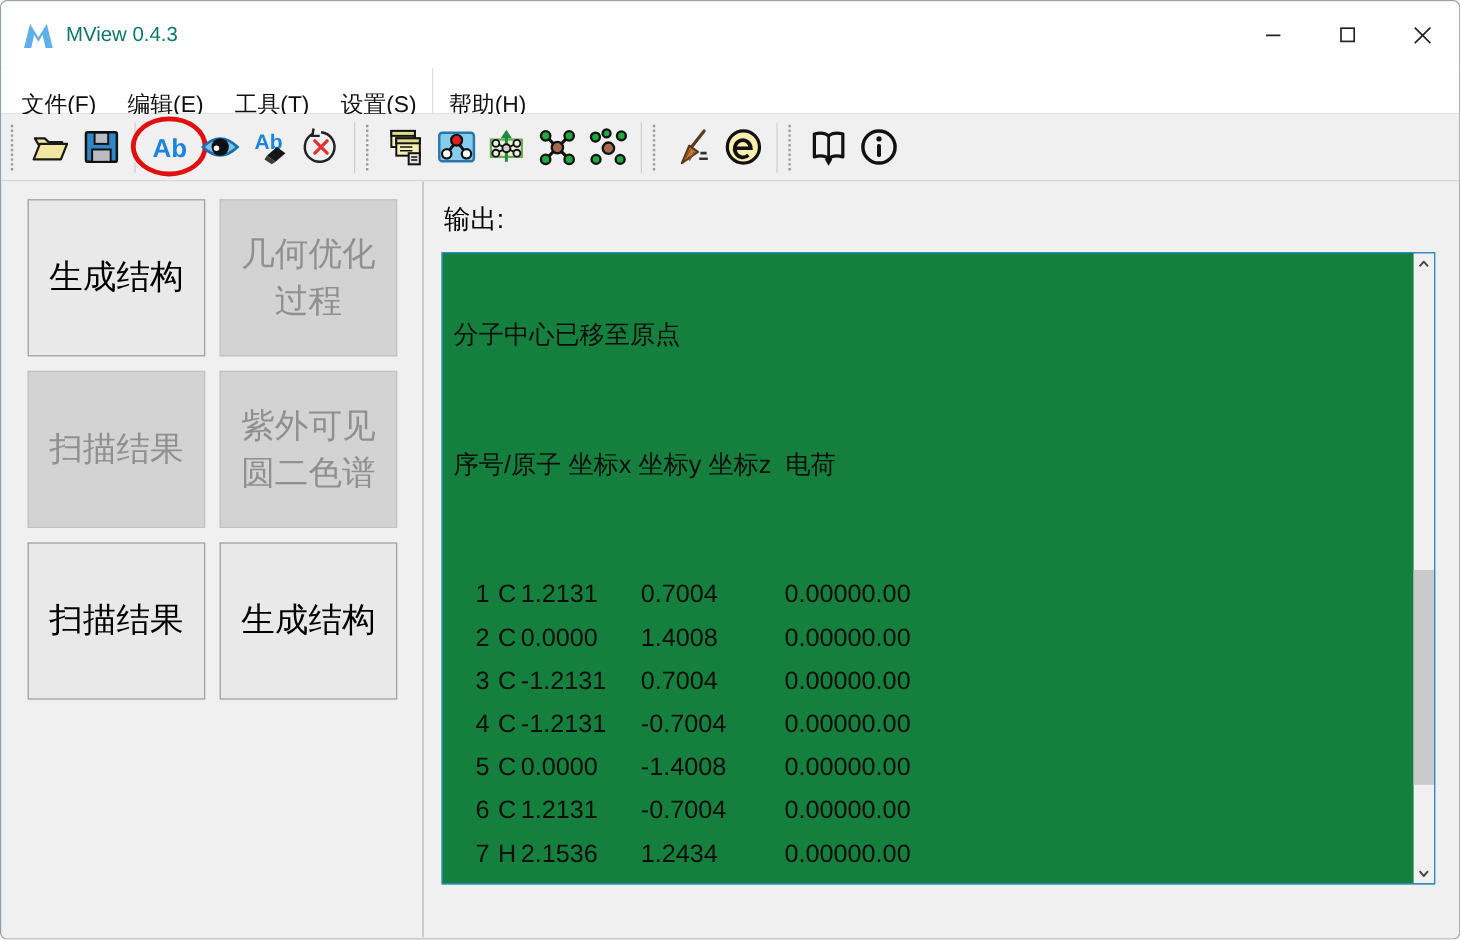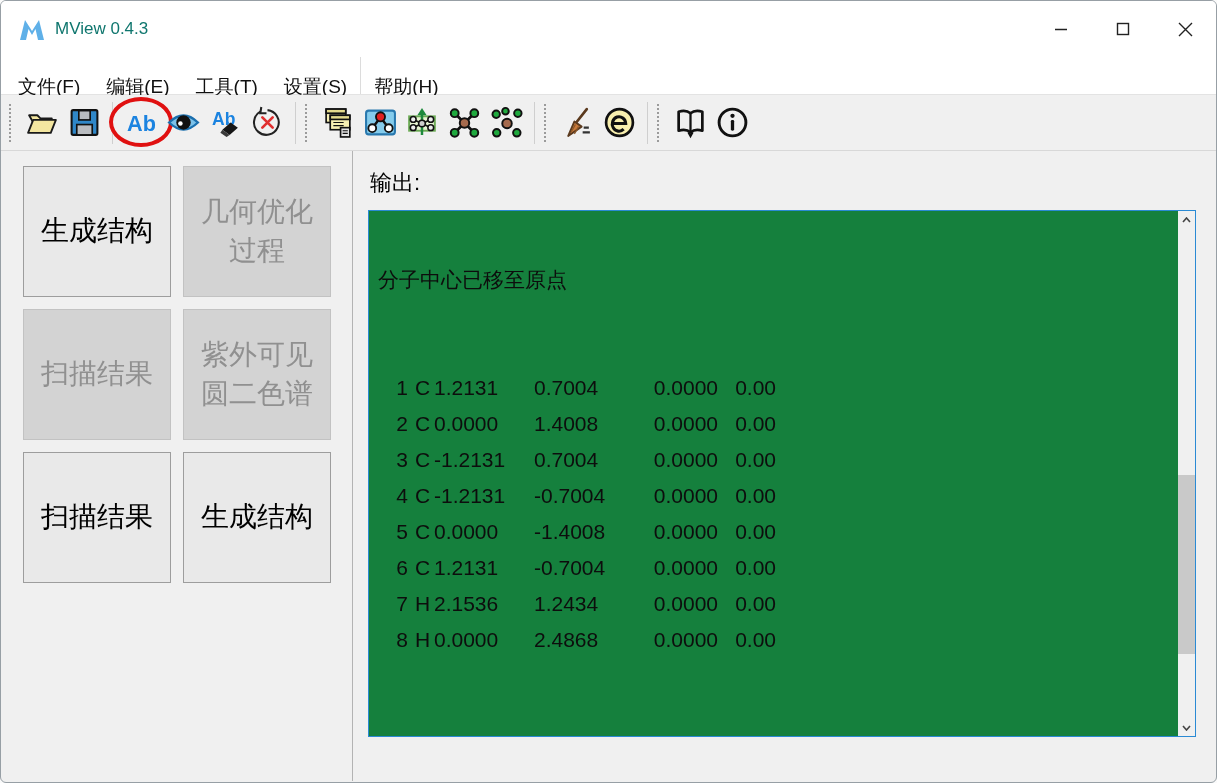--- a/index.html
+++ b/index.html
@@ -42,21 +42,21 @@
   
   .txt { position:relative; height:527px; background:#15803d; border:1px solid #2a8ad4; overflow:hidden; }
   .textlines { padding-left:9px; padding-right:20px; font-size:21px; line-height:36px; color:#0d0d0d;
                margin-top:-21px; white-space:pre; }
   .trow { display:flex; }
   .c-idx { width:30px; text-align:right; }
   .c-el  { width:26px; padding-left:7px; }
   .c-x   { width:100px; text-align:left; }
   .c-y   { width:88px; text-align:left; }
   .c-z   { width:96px; text-align:right; }
-  .c-q   { width:58px; text-align:right; }
+  .c-q   { width:58px; }
   
   .sbar { position:absolute; top:0; right:0; bottom:0; width:17px; background:#f0f0f0; }
   .sarrow { position:absolute; left:0; width:17px; height:17px; display:flex; align-items:center; justify-content:center; }
   .sarrow.up { top:0; } .sarrow.down { bottom:0; }
   .sthumb { position:absolute; left:0; width:17px; top:264px; height:179px; background:#c9c9c9; }
 </style>
 </head>
 <body>
 
 <div class="window">
@@ -248,20 +248,21 @@
         <div class="sbtn">扫描结果</div>
         <div class="sbtn">生成结构</div>
       </div>
     </div>
 
     <div class="main">
       <div class="out-label">输出:</div>
       <div class="txt">
         <div class="textlines">
           <div class="trow">分子中心已移至原点</div>
+          <div class="trow">序号/原子 坐标x 坐标y 坐标z  电荷</div>
           <div id="atom-rows"><div class="trow"><span class="c-idx">1</span><span class="c-el">C</span><span class="c-x">1.2131</span><span class="c-y">0.7004</span><span class="c-z">0.0000</span><span class="c-q">0.00</span></div><div class="trow"><span class="c-idx">2</span><span class="c-el">C</span><span class="c-x">0.0000</span><span class="c-y">1.4008</span><span class="c-z">0.0000</span><span class="c-q">0.00</span></div><div class="trow"><span class="c-idx">3</span><span class="c-el">C</span><span class="c-x">-1.2131</span><span class="c-y">0.7004</span><span class="c-z">0.0000</span><span class="c-q">0.00</span></div><div class="trow"><span class="c-idx">4</span><span class="c-el">C</span><span class="c-x">-1.2131</span><span class="c-y">-0.7004</span><span class="c-z">0.0000</span><span class="c-q">0.00</span></div><div class="trow"><span class="c-idx">5</span><span class="c-el">C</span><span class="c-x">0.0000</span><span class="c-y">-1.4008</span><span class="c-z">0.0000</span><span class="c-q">0.00</span></div><div class="trow"><span class="c-idx">6</span><span class="c-el">C</span><span class="c-x">1.2131</span><span class="c-y">-0.7004</span><span class="c-z">0.0000</span><span class="c-q">0.00</span></div><div class="trow"><span class="c-idx">7</span><span class="c-el">H</span><span class="c-x">2.1536</span><span class="c-y">1.2434</span><span class="c-z">0.0000</span><span class="c-q">0.00</span></div><div class="trow"><span class="c-idx">8</span><span class="c-el">H</span><span class="c-x">0.0000</span><span class="c-y">2.4868</span><span class="c-z">0.0000</span><span class="c-q">0.00</span></div></div>
         </div>
         <div class="sbar">
           <div class="sarrow up">
             <svg width="9" height="6" viewBox="0 0 9 6">
                 <path d="M1 5 L4.5 1 L8 5" fill="none" stroke="#444" stroke-width="1.6"></path>
               </svg>
           </div>
           <div class="sthumb"></div>
           <div class="sarrow down">

